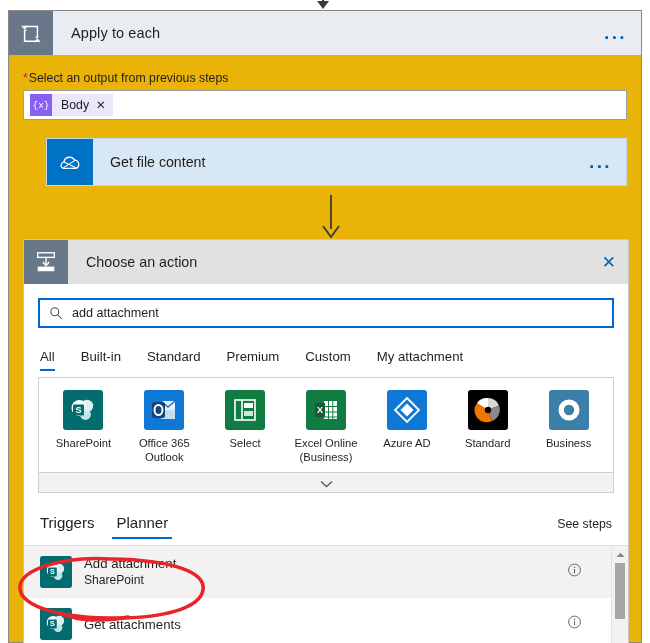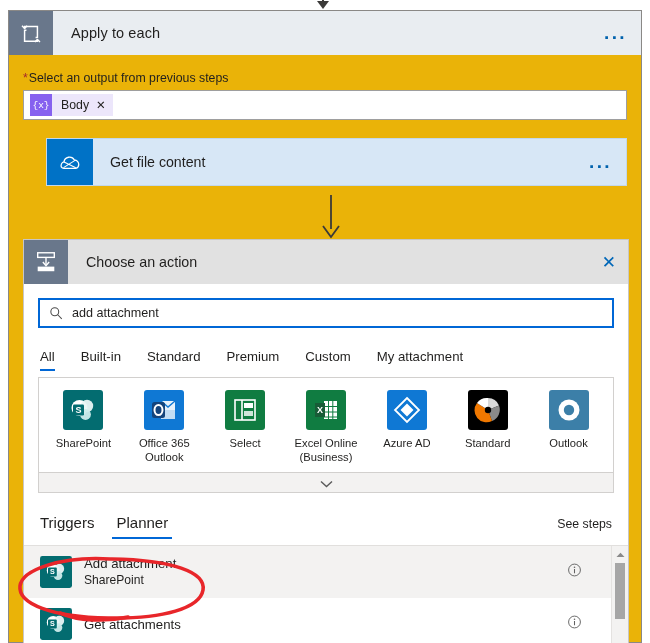--- a/index.html
+++ b/index.html
@@ -433,21 +433,21 @@
           </div>
 
           <div class="conn-item">
             <span class="conn-logo">
               <svg width="40" height="40" viewBox="0 0 40 40">
                 <rect width="40" height="40" rx="3" fill="#3c7fa8"></rect>
                 <circle cx="20" cy="20" r="10.5" fill="#ffffff"></circle>
                 <circle cx="20" cy="20" r="5.2" fill="#3c7fa8"></circle>
               </svg>
             </span>
-            <span class="conn-name">Outlook</span>
+            <span class="conn-name">Business</span>
           </div>
 
         </div>
         <div class="conn-expand">
           <span>
             <svg width="13" height="8" viewBox="0 0 13 8">
               <path d="M1 1.6 L6.5 6.6 L12 1.6" fill="none" stroke="#5a5a5a" stroke-width="1.4"></path>
             </svg>
           </span>
         </div>

